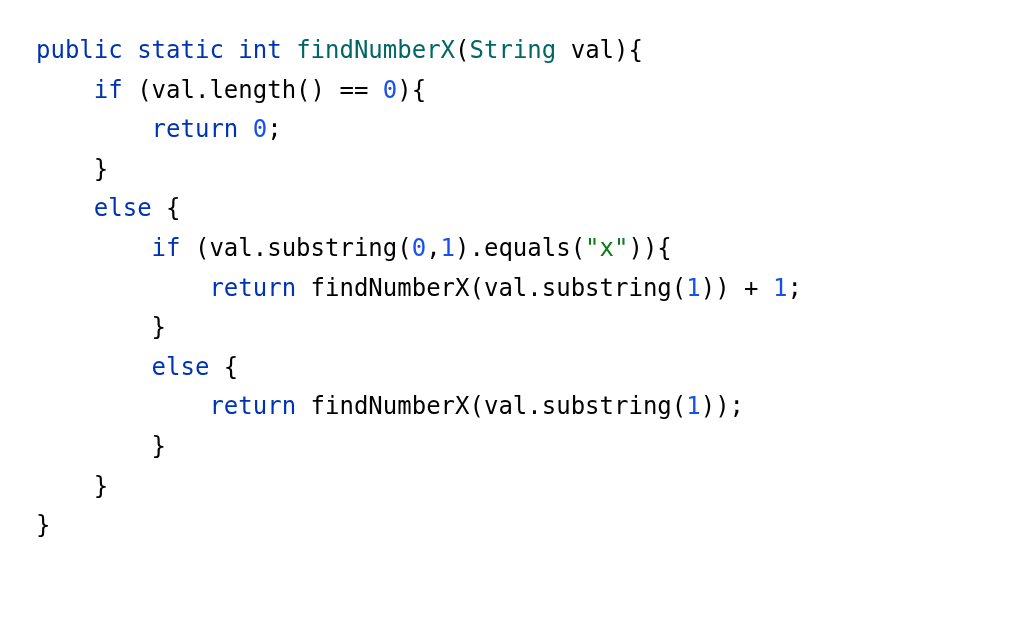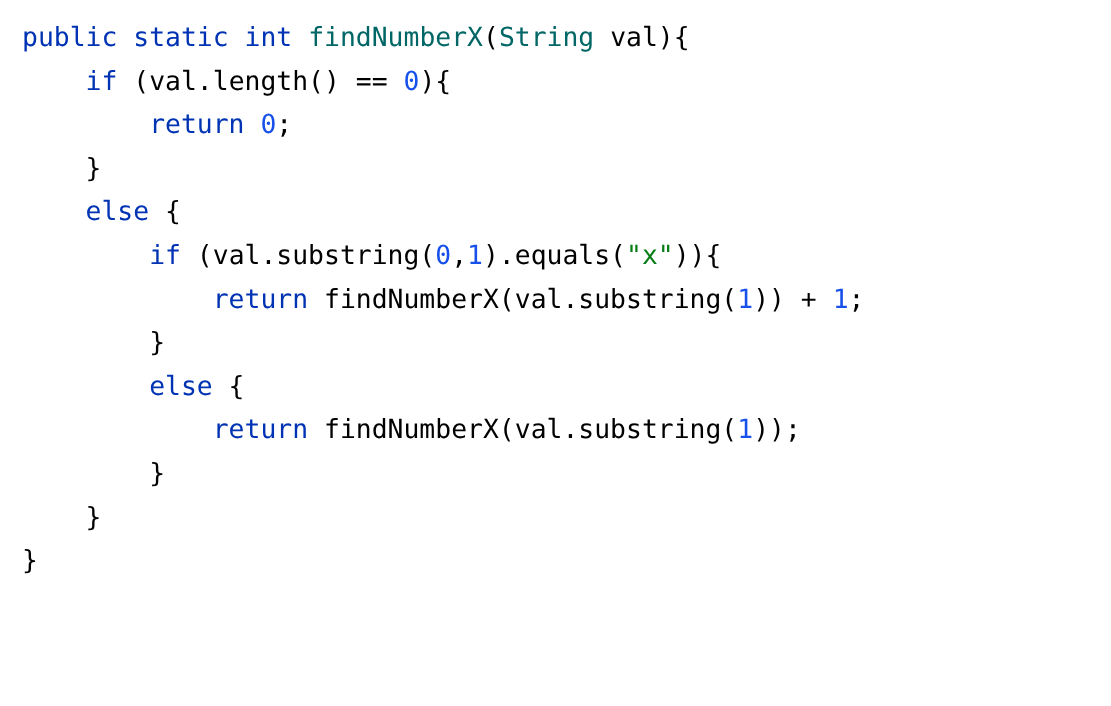--- a/index.html
+++ b/index.html
@@ -5,21 +5,21 @@
     body {
       margin: 0;
       padding: 15px 20px;
       background: #ffffff;
       font-family: "Menlo", "Monaco", "Consolas", monospace;
       font-size: 24px;
       line-height: 1.65;
       color: #000000;
     }
     pre {
-      margin: 0;
+      margin: 16px;
       white-space: pre;
     }
     .kw { color: #0033b3; }      
     .type { color: #006666; }    
     .method { color: #006666; }  
     .num { color: #1750eb; }     
     .str { color: #067d17; }     
     .plain { color: #000000; }
     .code-line {
       display: block;

